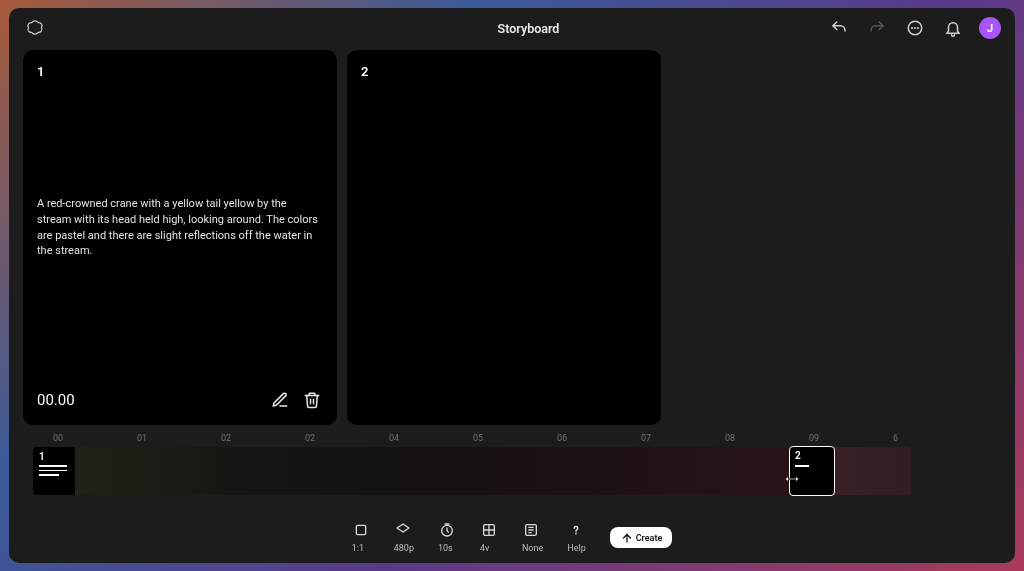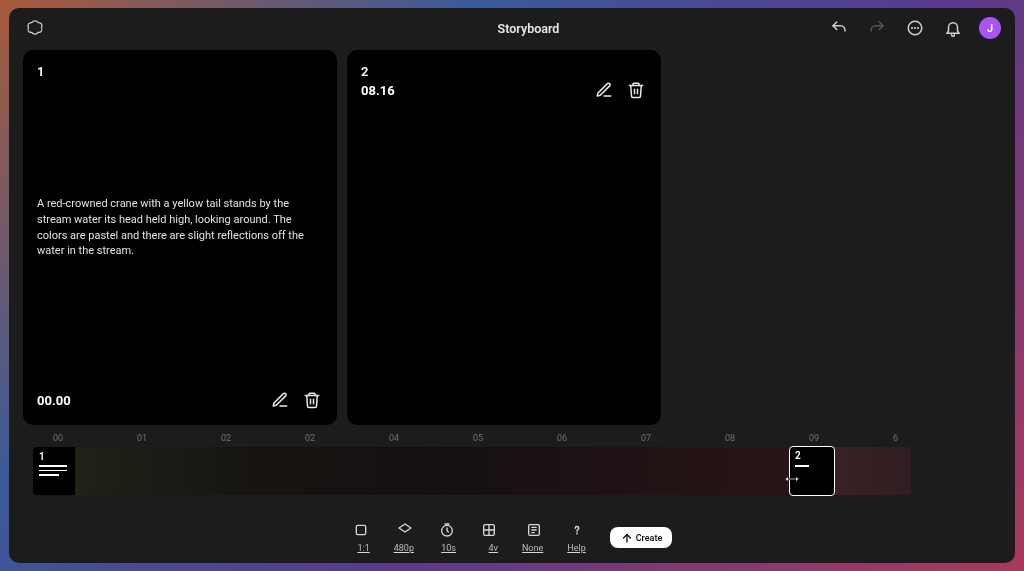--- a/index.html
+++ b/index.html
@@ -51,21 +51,21 @@
     display: flex;
     flex-direction: column;
     padding: 14px;
     color: #fff;
     position: relative;
   }
   .card-num { font-size: 13px; font-weight: 600; }
   .card-desc { font-size: 11px; line-height: 1.45; color: #e2e2e2; }
   .card .desc-wrap { flex: 1; display: flex; flex-direction: column; }
   .card-footer { display: flex; align-items: center; justify-content: space-between; }
-  .card-time { font-size: 13px; font-weight: 700; }
+  .card-time { font-size: 15px; font-weight: 400; }
   .card-actions { display: flex; gap: 10px; }
   .card-actions .act { width: 22px; height: 22px; display: flex; align-items: center; justify-content: center; cursor: pointer; color: #e8e8e8; }
   
   .timeline-area { height: 78px; padding: 0 24px; flex-shrink: 0; }
   .ruler { display: flex; height: 14px; margin-left: 20px; }
   .tick { width: 84px; font-size: 9px; color: #707070; text-align: left; position: relative; }
   .track { height: 48px; position: relative; }
   .clip {
     position: absolute;
     top: 0;
@@ -114,21 +114,21 @@
   
   .bottombar {
     height: 52px;
     display: flex;
     align-items: center;
     justify-content: center;
     gap: 24px;
     flex-shrink: 0;
     color: #d8d8d8;
   }
-  .tb-item { display: flex; flex-direction: column; align-items: flex-end; gap: 4px; cursor: pointer; text-decoration: underline; }
+  .tb-item { display: flex; flex-direction: column; align-items: flex-start; gap: 4px; cursor: pointer; }
   .tb-item .tb-ico { width: 18px; height: 18px; display: flex; align-items: center; justify-content: center; }
   .tb-item .tb-lbl { font-size: 9px; color: #bdbdbd; }
   .tb-create {
     background: #fff;
     color: #111;
     border-radius: 8px;
     padding: 4px 10px 3px 10px;
     display: flex;
     align-items: center;
     gap: 0px;
@@ -182,21 +182,21 @@
       <div class="avatar">J</div>
     </div>
   </div>
 
   <div class="cards">
 
     <div class="card">
       <div class="card-num">1</div>
       <div class="desc-wrap">
         <div style="flex:0.9"></div>
-        <div class="card-desc">A red-crowned crane with a yellow tail stands by the stream water its head held high, looking around. The colors are pastel and there are slight reflections off the water in the stream.</div>
+        <div class="card-desc">A red-crowned crane with a yellow tail yellow by the stream with its head held high, looking around. The colors are pastel and there are slight reflections off the water in the stream.</div>
         <div style="flex:1"></div>
       </div>
       <div class="card-footer">
         <div class="card-time">00.00</div>
         <div class="card-actions">
           <div class="act">
             <svg width="18" height="18" viewBox="0 0 24 24" fill="none" stroke="currentColor" stroke-width="2" stroke-linecap="round" stroke-linejoin="round">
                 <path d="M12 20h9"></path>
                 <path d="M16.5 3.5a2.1 2.1 0 113 3L7 19l-4 1 1-4 12.5-12.5z"></path>
               </svg>
@@ -208,39 +208,20 @@
                 <path d="M19 6l-1 14a2 2 0 01-2 2H8a2 2 0 01-2-2L5 6"></path>
                 <path d="M10 11v6M14 11v6"></path>
               </svg>
           </div>
         </div>
       </div>
     </div>
 
     <div class="card">
       <div class="card-num">2</div>
-      <div class="card-footer">
-        <div class="card-time">08.16</div>
-        <div class="card-actions">
-          <div class="act">
-            <svg width="18" height="18" viewBox="0 0 24 24" fill="none" stroke="currentColor" stroke-width="2" stroke-linecap="round" stroke-linejoin="round">
-                <path d="M12 20h9"></path>
-                <path d="M16.5 3.5a2.1 2.1 0 113 3L7 19l-4 1 1-4 12.5-12.5z"></path>
-              </svg>
-          </div>
-          <div class="act">
-            <svg width="18" height="18" viewBox="0 0 24 24" fill="none" stroke="currentColor" stroke-width="2" stroke-linecap="round" stroke-linejoin="round">
-                <path d="M3 6h18"></path>
-                <path d="M8 6V4a1 1 0 011-1h6a1 1 0 011 1v2"></path>
-                <path d="M19 6l-1 14a2 2 0 01-2 2H8a2 2 0 01-2-2L5 6"></path>
-                <path d="M10 11v6M14 11v6"></path>
-              </svg>
-          </div>
-        </div>
-      </div>
     </div>
 
   </div>
 
   <div class="timeline-area">
     <div class="ruler">
       <div class="tick">00</div>
       <div class="tick">01</div>
       <div class="tick">02</div>
       <div class="tick">02</div>

